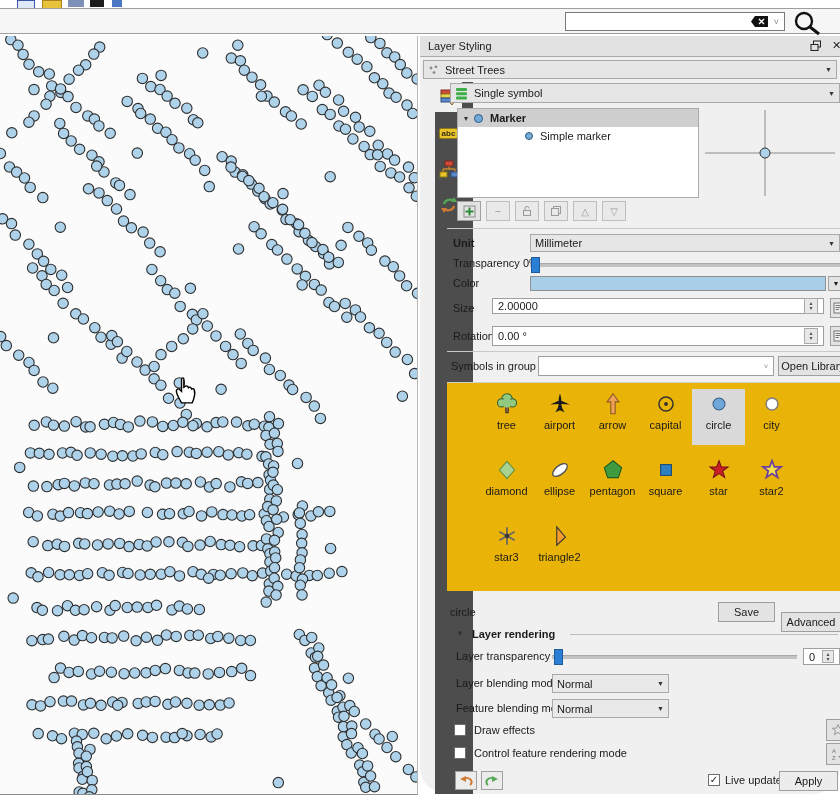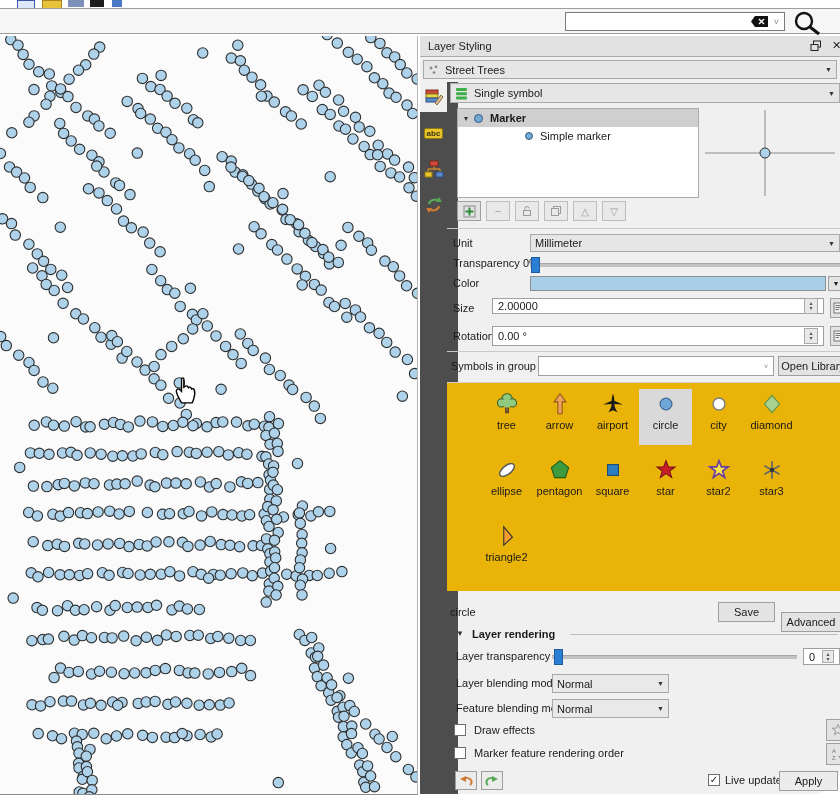--- a/index.html
+++ b/index.html
@@ -730,21 +730,21 @@
       <svg width="12" height="12" viewBox="0 0 12 12">
           <circle cx="3" cy="4" r="1.4" fill="#8a8a8a"></circle>
           <circle cx="8" cy="2.8" r="1.4" fill="#8a8a8a"></circle>
           <circle cx="6" cy="8.6" r="1.4" fill="#8a8a8a"></circle>
         </svg>
     </span>
     <span>Street Trees</span>
     <span class="ddarrow">▼</span>
   </div>
 
-  <div class="abs darkside" style="left:0;top:46px;width:38px;height:712px;">
+  <div class="abs darkside" style="left:15px;top:46px;width:38px;height:712px;">
     <div class="tabicon" style="background:#f0f0f0;">
       <svg width="20" height="20" viewBox="0 0 20 20">
         <rect x="2" y="3" width="12" height="4" fill="#d04a3a" stroke="#7e2a20"></rect>
         <rect x="2" y="7" width="12" height="4" fill="#e8d44a" stroke="#8f7f1e"></rect>
         <rect x="2" y="11" width="12" height="4" fill="#5a88c8" stroke="#2c4f85"></rect>
         <polygon points="11,16 17,8 19,10 13,18" fill="#d9c19a" stroke="#8a6a3a"></polygon>
       </svg>
     </div>
     <div class="tabicon" style="margin-top:6px;">
       <span style="background:#e8c52b;border:1px solid #8f7a14;border-radius:2px;font-size:8px;font-weight:bold;color:#3a3014;padding:0 2px;">abc</span>
@@ -826,21 +826,21 @@
           <rect x="3.5" y="1.5" width="7" height="7" fill="none" stroke="#9a9a9a"></rect>
           <rect x="1.5" y="3.5" width="7" height="7" fill="#e9e9e9" stroke="#9a9a9a"></rect>
         </svg>
     </div>
     <div class="btn disabled" style="width:24px;height:20px;font-size:10px;">△</div>
     <div class="btn disabled" style="width:24px;height:20px;font-size:10px;">▽</div>
   </div>
 
   <div class="abs sep" style="left:27px;top:192px;width:393px;"></div>
 
-  <span class="abs label" style="left:33px;top:198px;height:18px;">Unit</span>
+  <span class="abs label" style="left:33px;top:198px;height:18px;font-weight:bold;">Unit</span>
   <div class="abs combo" style="left:110px;top:198px;width:310px;height:18px;">
     <span>Millimeter</span>
     <span class="ddarrow">▼</span>
   </div>
 
   <span class="abs label" style="left:33px;top:219px;height:16px;">Transparency 0%</span>
   <div class="abs" style="left:110px;top:221px;width:310px;height:16px;">
     <div class="slider-groove" style="margin-top:6px;"></div>
     <div class="slider-handle abs" style="left: 1px; top: 0px; background: rgb(42, 127, 212);"></div>
   </div>
@@ -901,32 +901,41 @@
               <circle cx="7" cy="11" r="3.8" fill="#90c97f" stroke="#35602f"></circle>
               <circle cx="17" cy="11" r="3.8" fill="#90c97f" stroke="#35602f"></circle>
               <circle cx="12" cy="11" r="4.4" fill="#90c97f"></circle>
             </svg>
           </div>
           <div class="lb">tree</div>
         </div>
         <div class="sym-cell">
           <div class="ic">
             <svg width="26" height="26" viewBox="0 0 24 24">
+              <path d="M12 2.5 C13 5.5 13.1 6.5 13.2 9 L21 12.5 L13.3 12 C13.5 15 14 16 16.2 19.5 L12 17.8 L7.8 19.5 C10 16 10.5 15 10.7 12 L3 12.5 L10.8 9 C10.9 6.5 11 5.5 12 2.5 Z" fill="#1a1a1a"></path>
+            </svg>
+          </div>
+          <div class="lb">airport</div>
+        </div>
+        <div class="sym-cell">
+          <div class="ic">
+            <svg width="26" height="26" viewBox="0 0 24 24">
               <polygon points="12,2.5 17.5,10 14,10 14,21 10,21 10,10 6.5,10" fill="#efa158" stroke="#8a5a22"></polygon>
             </svg>
           </div>
           <div class="lb">arrow</div>
         </div>
         <div class="sym-cell">
           <div class="ic">
             <svg width="26" height="26" viewBox="0 0 24 24">
-              <path d="M12 2.5 C13 5.5 13.1 6.5 13.2 9 L21 12.5 L13.3 12 C13.5 15 14 16 16.2 19.5 L12 17.8 L7.8 19.5 C10 16 10.5 15 10.7 12 L3 12.5 L10.8 9 C10.9 6.5 11 5.5 12 2.5 Z" fill="#1a1a1a"></path>
-            </svg>
-          </div>
-          <div class="lb">airport</div>
+              <circle cx="12" cy="12" r="6.5" fill="none" stroke="#333" stroke-width="1.4"></circle>
+              <circle cx="12" cy="12" r="1.8" fill="#333"></circle>
+            </svg>
+          </div>
+          <div class="lb">capital</div>
         </div>
         <div class="sym-cell selected">
           <div class="ic">
             <svg width="26" height="26" viewBox="0 0 24 24">
               <circle cx="12" cy="12" r="5.5" fill="#6ea7d8" stroke="#3a618c"></circle>
             </svg>
           </div>
           <div class="lb">circle</div>
         </div>
         <div class="sym-cell">
@@ -1049,21 +1058,21 @@
 
   <div class="abs checkbox" style="left:34px;top:688px;"></div>
   <span class="abs label" style="left:54px;top:686px;height:16px;">Draw effects</span>
   <div class="abs btn" style="left:406px;top:683px;width:24px;height:22px;">
     <svg width="14" height="14" viewBox="0 0 14 14">
         <polygon points="7,1.5 8.6,5.2 12.8,5.2 9.5,7.8 10.7,11.8 7,9.4 3.3,11.8 4.5,7.8 1.2,5.2 5.4,5.2" fill="none" stroke="#9a9a9a"></polygon>
       </svg>
   </div>
 
   <div class="abs checkbox" style="left:34px;top:711px;"></div>
-  <span class="abs label" style="left:54px;top:709px;height:16px;">Marker feature rendering order</span>
+  <span class="abs label" style="left:54px;top:709px;height:16px;">Control feature rendering mode</span>
   <div class="abs btn" style="left:406px;top:707px;width:24px;height:22px;">
     <svg width="14" height="14" viewBox="0 0 14 14">
         <text x="1" y="6" font-size="6" fill="#777" font-family="sans-serif">A</text>
         <text x="1" y="13" font-size="6" fill="#777" font-family="sans-serif">Z</text>
         <path d="M10 2 V11 M8 9 L10 12 L12 9" stroke="#777" fill="none"></path>
       </svg>
   </div>
 
   <div class="abs btn" style="left:35px;top:735px;width:22px;height:19px;background:#ececec;">
     <svg width="14" height="12" viewBox="0 0 14 12">

